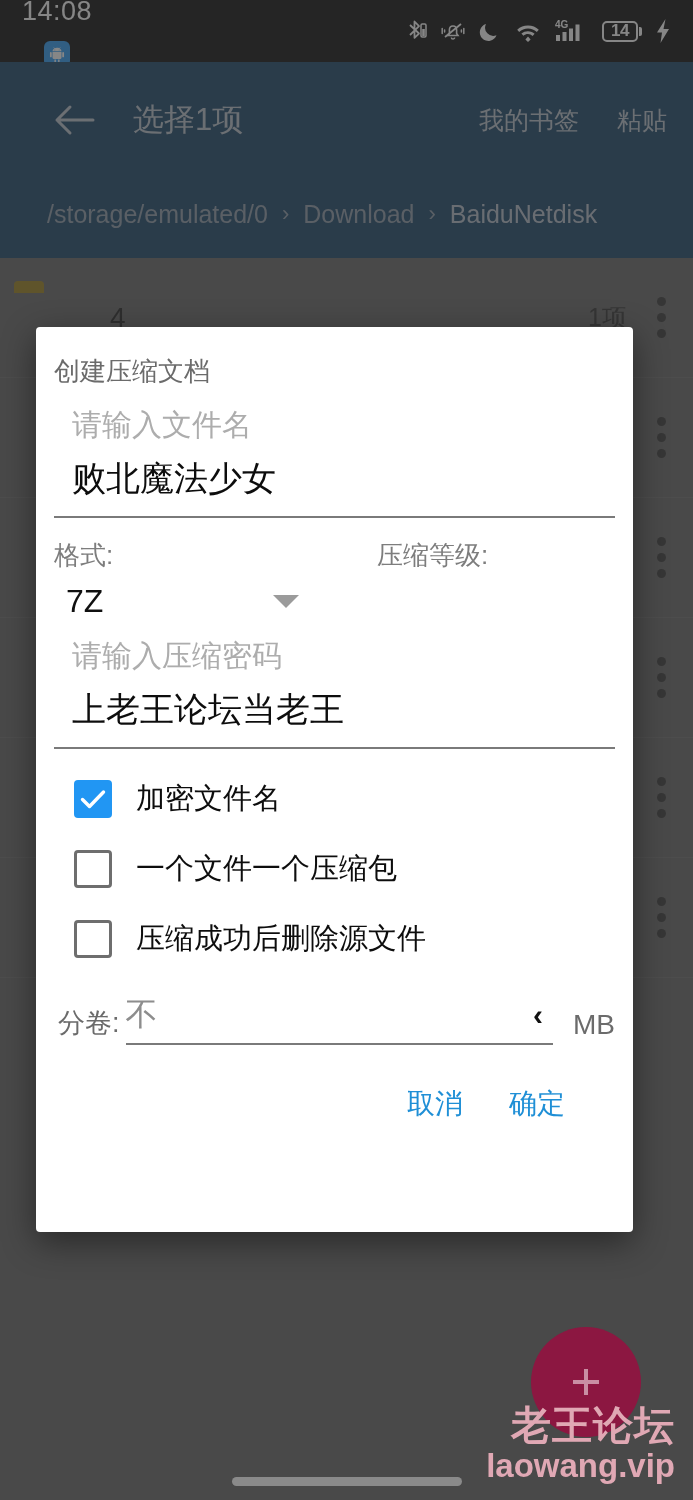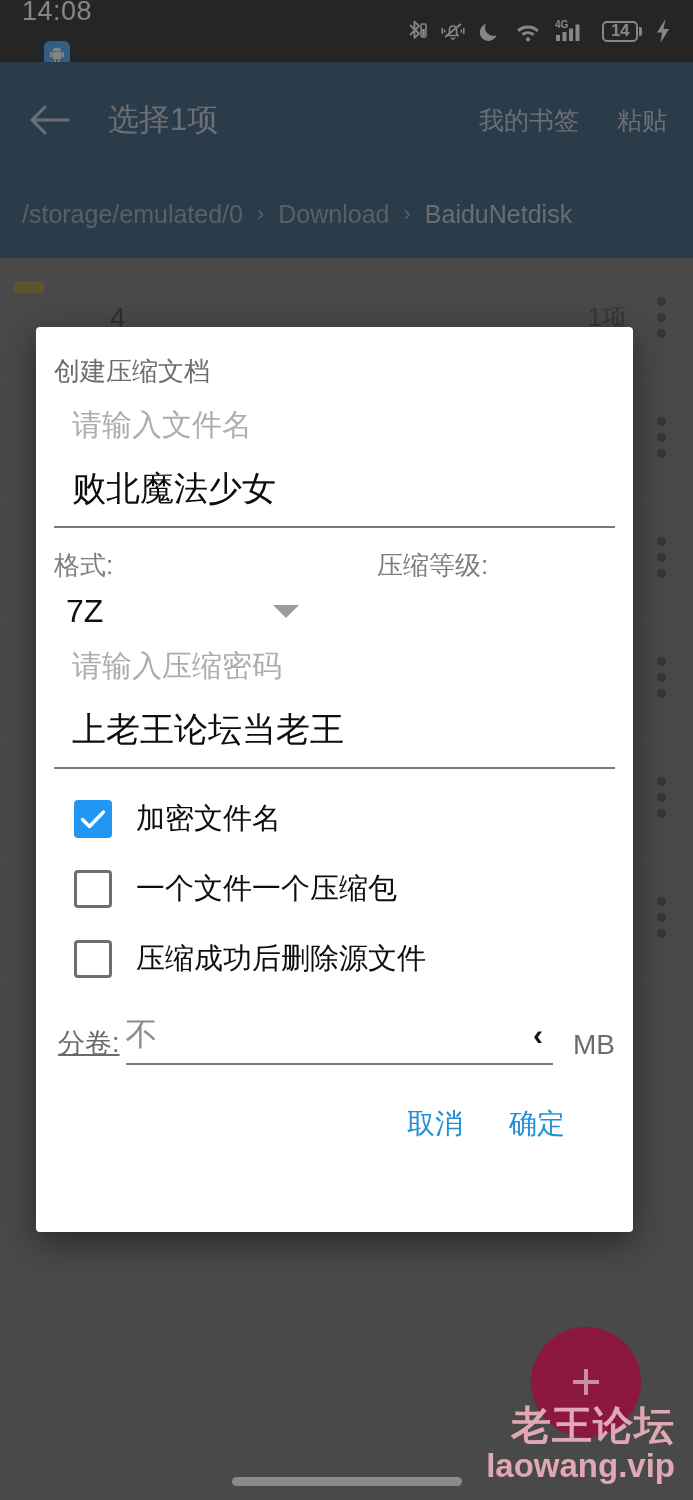--- a/index.html
+++ b/index.html
@@ -33,20 +33,21 @@
     width: 36px; height: 21px; border:2px solid #fff; border-radius:5px;
     display:flex; align-items:center; justify-content:center;
     font-size:17px; font-weight:700; color:#fff; letter-spacing:-.5px;
   }
   .batt-cap { width:3px; height:9px; background:#fff; border-radius:0 2px 2px 0; }
 
   
   .appbar {
     position: absolute; left: 0; top: 62px; width: 693px; height: 196px;
     background: #0f3d63;
+    padding-left: 25px;
   }
   .appbar-row {
     height: 116px; display:flex; align-items:center; padding: 0 26px;
   }
   .back-icon { width: 46px; height:46px; display:flex; align-items:center; justify-content:center; }
   .appbar-title {
     font-size: 31px; color:#b9c3cc; margin-left: 36px; flex: 0 0 auto;
   }
   .appbar-spacer { flex: 1 1 auto; }
   .appbar-action {
@@ -108,21 +109,21 @@
     box-shadow: 0 10px 34px rgba(0,0,0,.45);
     overflow:hidden;
   }
   .dlg-title {
     font-size:26px; color:#6b6b6b; padding: 27px 0 0 18px;
   }
   .dlg-body { padding: 0 18px; }
 
   .field { margin-top: 16px; }
   .field-placeholder { font-size:30px; color:#adadad; padding-left:18px; }
-  .field-value { font-size:34px; color:#0d0d0d; padding-left:18px; margin-top:20px; }
+  .field-value { font-size:34px; color:#0d0d0d; padding-left:18px; margin-top:10px; }
   .field-underline { height:2px; background:#7a7a7a; margin-top:14px; }
 
   .selects { display:flex; margin-top:20px; }
   .sel { position:relative; }
   .sel.left { width: 255px; }
   .sel.right { flex:1 1 auto; }
   .sel-label { font-size:26px; color:#7d7d7d; }
   .sel-row { display:flex; align-items:center; justify-content:space-between; margin-top:10px; padding-right: 10px; }
   .sel-val { font-size:32px; color:#101010; padding-left:12px; }
   .sel.right .sel-label { padding-left:68px; }
@@ -135,21 +136,21 @@
   .checkline { display:flex; align-items:center; margin-top:30px; padding-left:20px; }
   .cbox {
     width:38px; height:38px; border-radius:4px; flex:0 0 auto;
     display:flex; align-items:center; justify-content:center;
   }
   .cbox.on { background:#2196f3; }
   .cbox.off { border:3px solid #6e6e6e; background:#fff; }
   .clabel { font-size:29px; color:#0d0d0d; margin-left:24px; }
 
   .volume { display:flex; align-items:flex-end; margin-top:34px; padding-left:4px; }
-  .vol-label { font-size:27px; color:#6b6b6b; padding-bottom:4px;text-decoration:underline; }
+  .vol-label { font-size:27px; color:#6b6b6b; padding-bottom:4px; }
   .vol-field {
     flex:1 1 auto; margin-left:6px; position:relative;
     display:flex; align-items:center; justify-content:space-between;
     border-bottom:2px solid #7a7a7a; padding-bottom:6px; padding-right:10px;
   }
   .vol-val { font-size:32px; color:#8d8d8d; }
   .chev-left { font-size:30px; color:#111; font-weight:700; line-height:1; }
   .vol-unit { font-size:28px; color:#6b6b6b; margin-left:20px; padding-bottom:4px; white-space:nowrap; }
 
   .dlg-actions {

